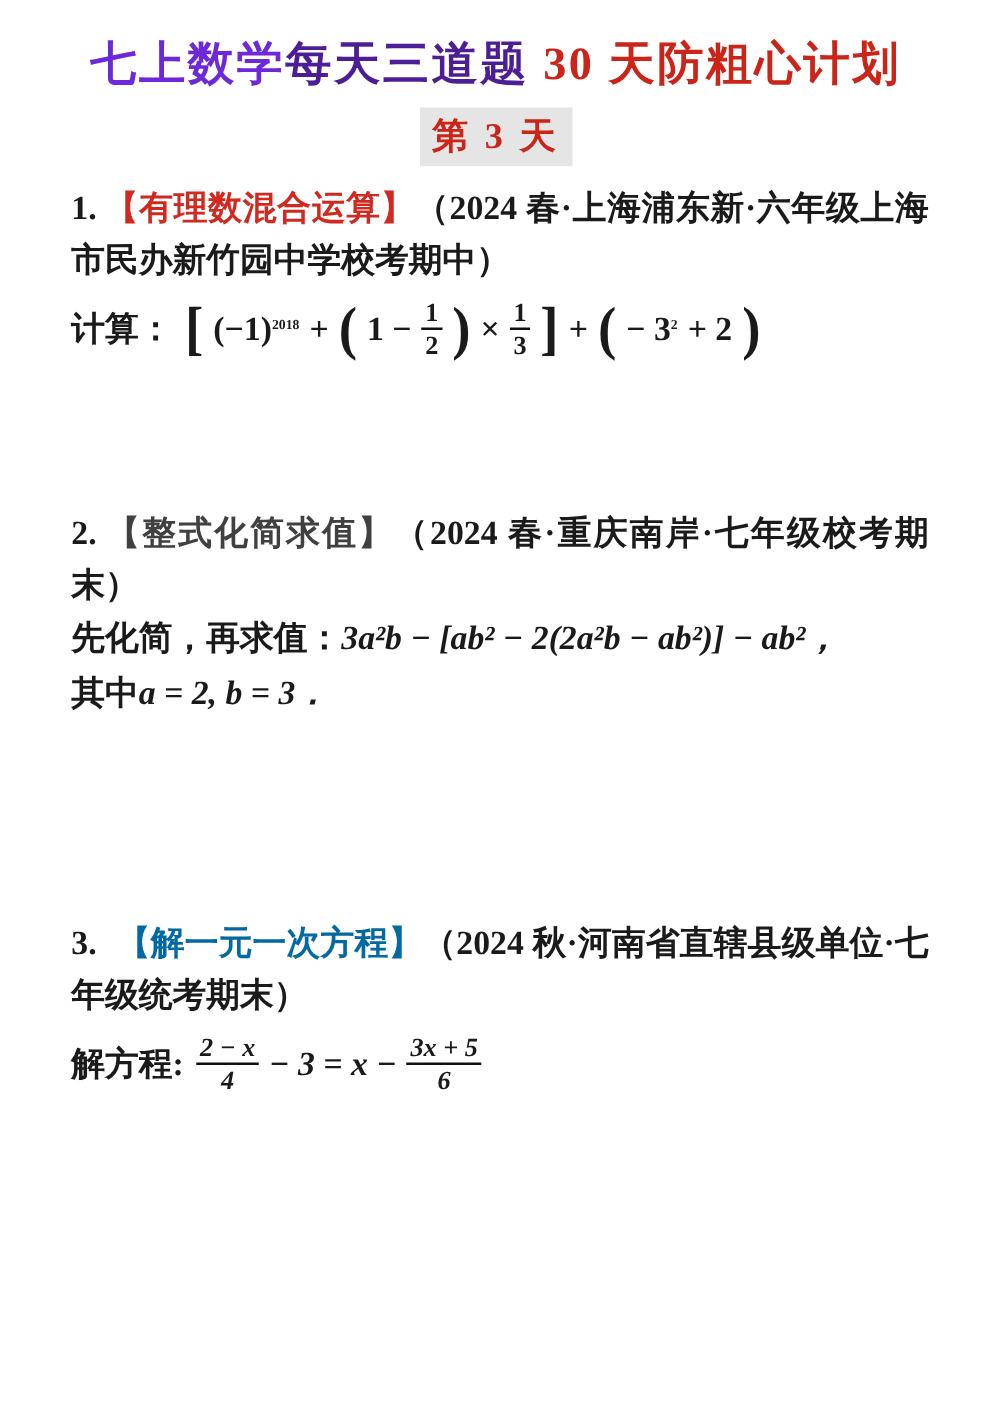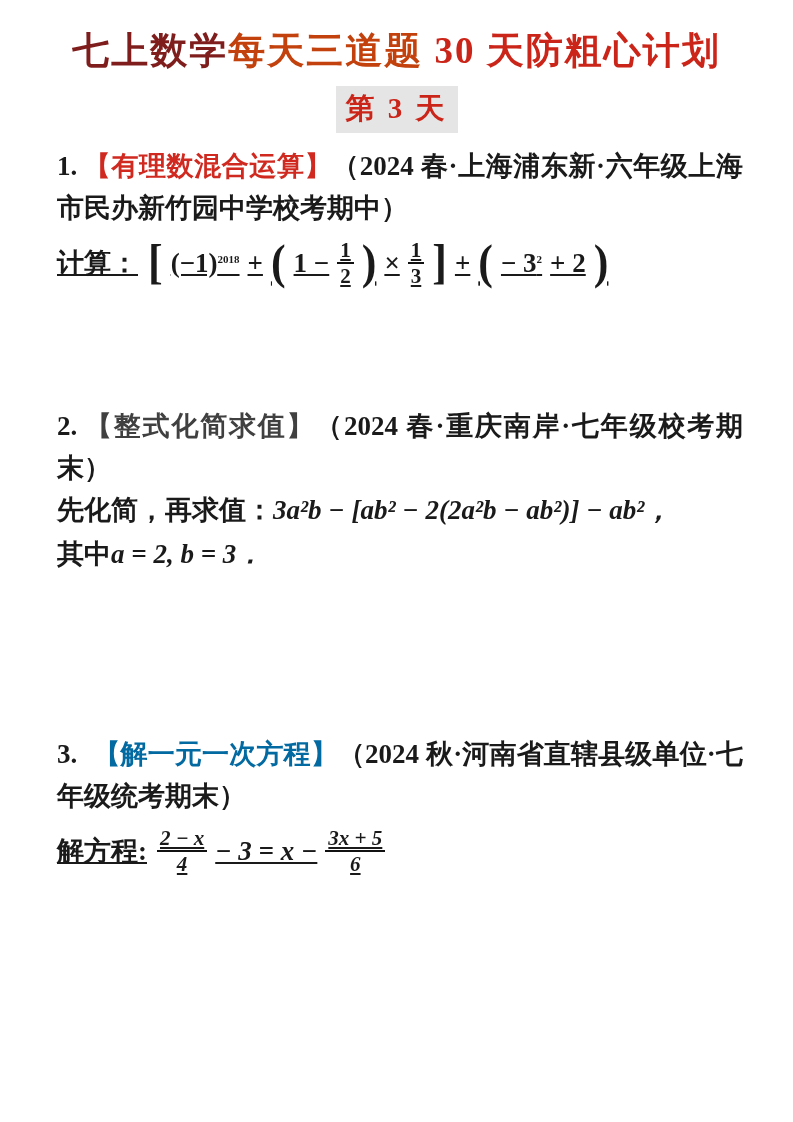--- a/index.html
+++ b/index.html
@@ -14,22 +14,22 @@
 
   
   .title {
     padding-top:26px;
     text-align:center;
     font-size:37px;
     font-weight:bold;
     letter-spacing:2px;
     white-space:nowrap;
   }
-  .title .t-blue { color:#7f1d1d; }
-  .title .t-black { color:#c2410c; }
+  .title .t-blue { color:#6d28d9; }
+  .title .t-black { color:#4c1d95; }
   .title .t-red { color:#cb2418; }
 
   .day-row { text-align:center; margin-top:10px; }
   .day-badge {
     display:inline-block;
     background:#e5e5e5;
     color:#cb2418;
     font-size:29px;
     font-weight:bold;
     padding:3px 10px 4px 10px;
@@ -71,21 +71,20 @@
   .num-gap { margin-right:6px; }
   .num-gap-wide { margin-right:16px; }
 
   
   .formula {
     display:flex;
     align-items:center;
     margin:10px 0 0 57px;
     font-size:27px;
     font-weight:bold;
-    text-decoration:underline;
   }
   .formula .flabel { margin-right:10px; white-space:nowrap; }
   .math { display:flex; align-items:center; gap:8px; }
   .math .big {
     font-size:44px;
     font-weight:600;
     line-height:1;
     transform:scaleY(1.08);
   }
   .pow { white-space:nowrap; }

